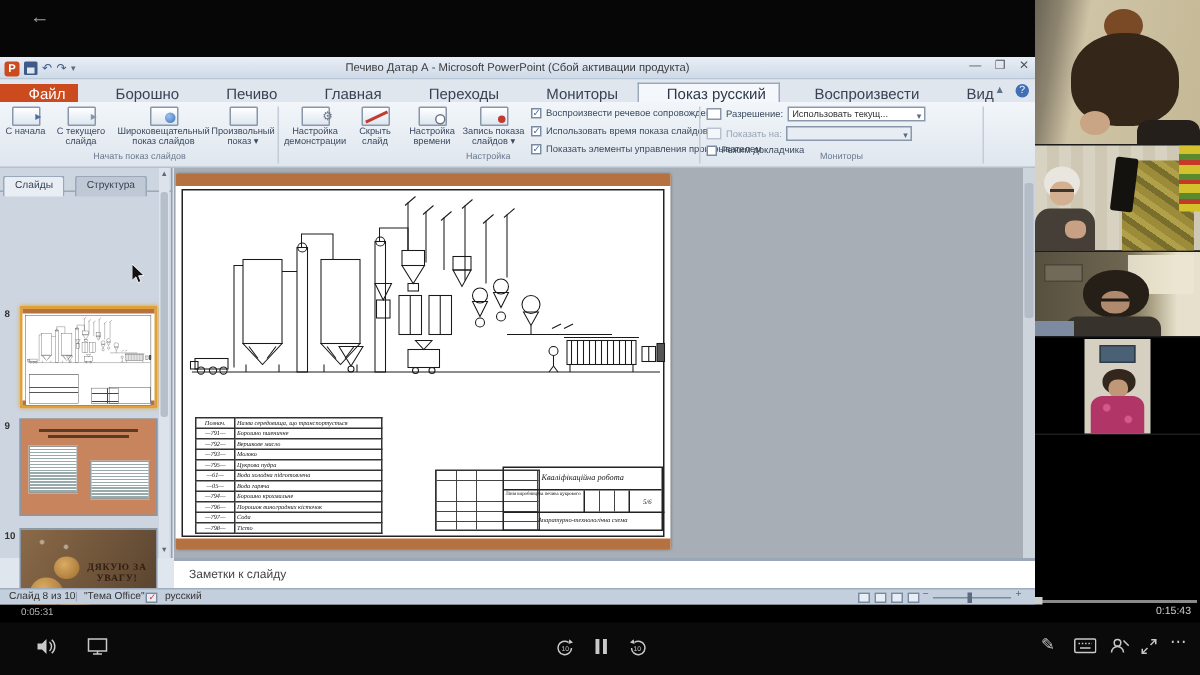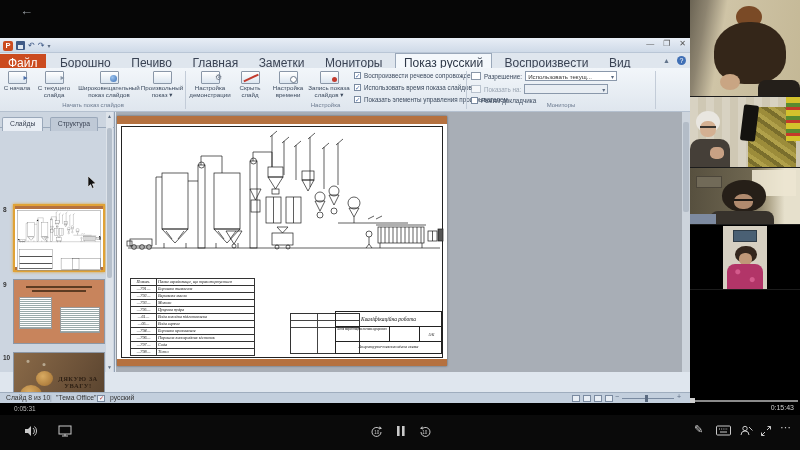--- a/index.html
+++ b/index.html
@@ -19,21 +19,21 @@
   .qicon{font-size:8px;line-height:10px;color:#3f5a86;}
   #ppt-logo{width:10px;height:10px;background:#cb4b1f;color:#fff;font-size:7.5px;font-weight:bold;
             text-align:center;line-height:10px;border-radius:2px;}
   #save-ic{width:9px;height:9px;background:#3f5a86;border-radius:1px;position:relative;}
   #save-ic:before{content:"";position:absolute;left:2px;top:4px;width:5px;height:4px;background:#dfe6ee;}
   #wtitle{position:absolute;left:0;top:2px;width:100%;text-align:center;font-size:7.5px;color:#3b3b3b;}
   #wbtns{position:absolute;right:4px;top:1px;display:flex;gap:9px;color:#555;font-size:8px;}
 
   
   #tabrow{position:absolute;left:0;top:15px;width:690px;height:15px;background:#dfe6ee;}
-  .rtab{display:inline-block;padding:2px 8px 0 8px;height:15px;font-size:12px;color:#3a4354;}
+  .rtab{display:inline-block;padding:2px 8px 0 19px;height:15px;font-size:10px;color:#3a4354;}
   .rtab.file{background:#cb4b1f;color:#fff;margin-right:2px;}
   .rtab.active{background:#f4f8fc;border:1px solid #9aa8ba;border-bottom:none;color:#2e3848;}
   #tabrow-right{position:absolute;right:4px;top:3px;display:flex;gap:7px;align-items:center;}
   #ribbon-collapse{color:#62748c;font-size:7px;}
   #help-icon{width:9px;height:9px;border-radius:50%;background:#3f6fb5;color:#fff;font-size:7px;
              text-align:center;line-height:9px;}
 
   
   #ribbon{position:absolute;left:0;top:30px;width:690px;height:44px;
           background:linear-gradient(#f2f6fa,#dfe6ee);border-bottom:1px solid #b4c0cf;}
@@ -159,33 +159,34 @@
   <div id="ppt">
 
     <div id="titlebar">
       <div id="qat">
         <div id="ppt-logo">P</div>
         <div id="save-ic"></div>
         <span class="qicon">↶</span>
         <span class="qicon">↷</span>
         <span class="qicon" style="font-size:6px;color:#5a6a80">▾</span>
       </div>
+      <div id="wtitle">Печиво Датар А  -  Microsoft PowerPoint (Сбой активации продукта)</div>
       <div id="wbtns">
         <span>—</span>
         <span>❐</span>
         <span>✕</span>
       </div>
     </div>
 
     <div id="tabrow">
       <span class="rtab file">Файл</span>
       <span class="rtab">Борошно</span>
       <span class="rtab">Печиво</span>
       <span class="rtab">Главная</span>
-      <span class="rtab">Заметки</span>
+      <span class="rtab">Переходы</span>
       <span class="rtab">Мониторы</span>
       <span class="rtab active">Показ русский</span>
       <span class="rtab">Воспроизвести</span>
       <span class="rtab">Вид</span>
       <span id="tabrow-right">
         <span id="ribbon-collapse">▲</span>
         <span id="help-icon">?</span>
       </span>
     </div>
 
@@ -516,20 +517,23 @@
           <div class="r2c">5/6</div>
           <div class="r3">Апаратурно-технологічна схема</div>
         </div>
       </div>
     </div>
 
     <div id="ws-scroll" style="left:682px;top:74px;">
       <div class="wthumb"></div>
     </div>
 
+    <div id="notes">
+      <span>Заметки к слайду</span>
+    </div>
 
     <div id="statusbar">
       <span class="st-item" style="left:6px;">Слайд 8 из 10</span>
       <span class="st-sep" style="left:50px;">|</span>
       <span class="st-item" style="left:56px;">"Тема Office"</span>
       <div id="spell-ic"></div>
       <span class="st-item" style="left:110px;">русский</span>
       <span class="viewbtn" style="left:572px;"></span>
       <span class="viewbtn" style="left:583px;"></span>
       <span class="viewbtn" style="left:594px;"></span>

